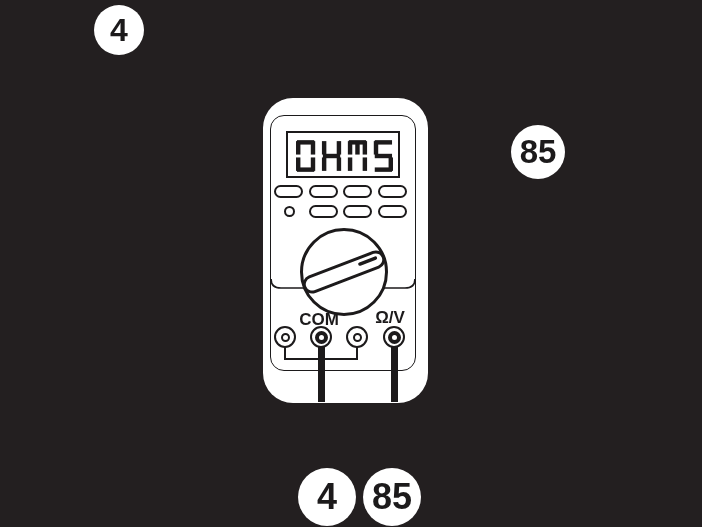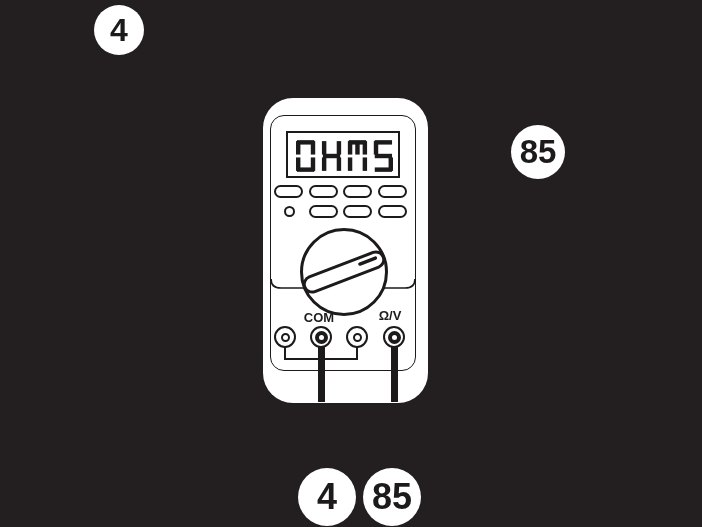--- a/index.html
+++ b/index.html
@@ -36,21 +36,21 @@
   .row1{top:87px;} .row2{top:107px;}
   .px1{left:11px;} .px2{left:45.5px;} .px3{left:80px;} .px4{left:114.5px;}
   .round-btn{position:absolute;left:21px;top:108px;width:11px;height:11px;
              border:2.4px solid var(--ink);border-radius:50%;background:var(--surface);}
 
   .dial{position:absolute;left:37px;top:130px;width:88px;height:88px;
         border:3px solid var(--ink);border-radius:50%;background:var(--surface);}
   .dial svg{position:absolute;left:-3px;top:-3px;}
 
   .jack-label{position:absolute;width:40px;text-align:center;color:var(--ink);
-              font-size:13px;font-weight:bold;letter-spacing:0px;}
+              font-size:17px;font-weight:bold;letter-spacing:0px;}
   .lbl-com{left:36px;top:212px;} .lbl-ohm{left:107px;top:210px;}
 
   .link-line{position:absolute;left:21px;top:249px;width:74px;height:13px;
              border-left:2px solid var(--ink);border-right:2px solid var(--ink);
              border-bottom:2px solid var(--ink);}
 
   .lead{position:absolute;top:239px;width:7px;height:65px;background:var(--ink);}
   .lead-com{left:54.5px;} .lead-ohm{left:127.5px;}
 
   .jack{position:absolute;top:228px;width:22px;height:22px;border:2.8px solid var(--ink);

